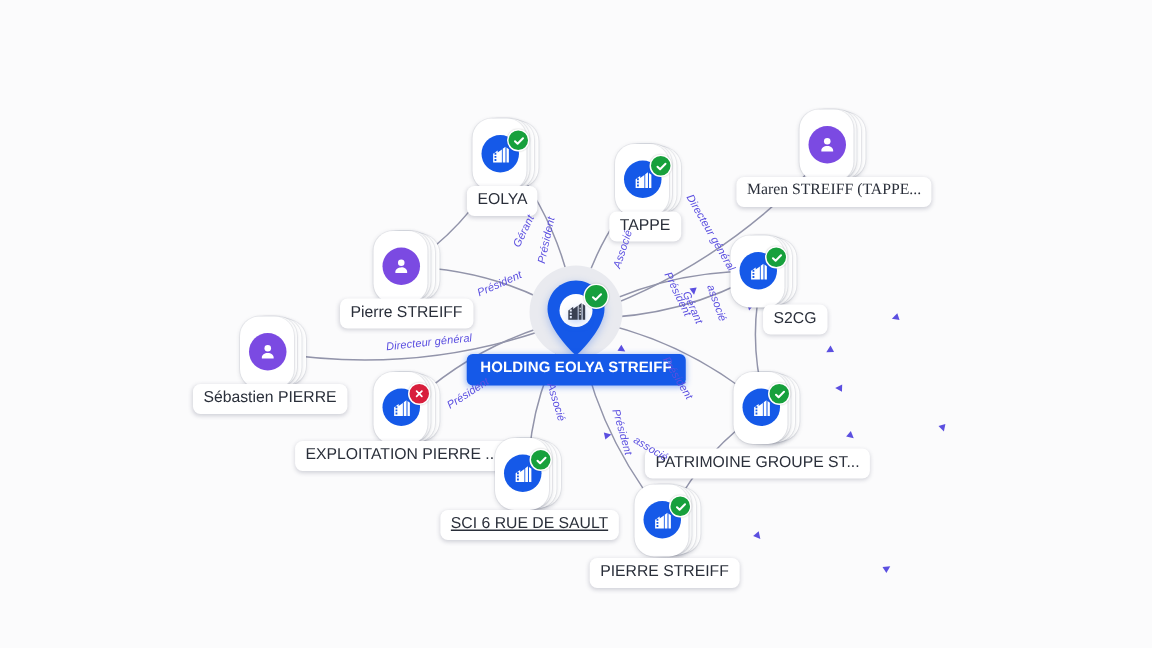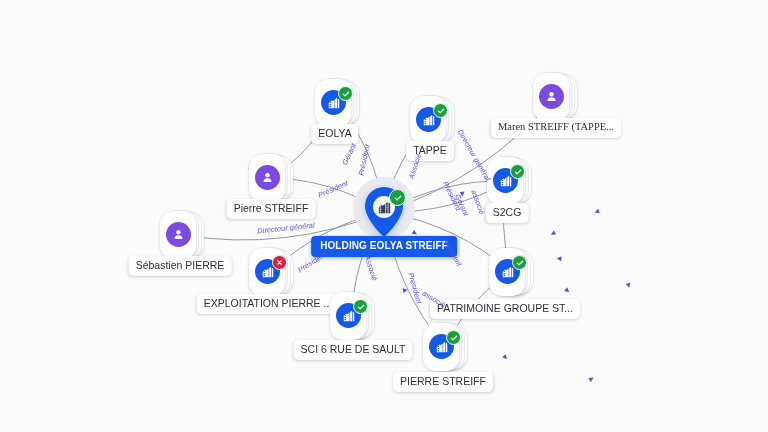--- a/index.html
+++ b/index.html
@@ -198,21 +198,21 @@
               </svg>
             </div>
             <div class="badge ok">
               <svg width="8" height="8" viewBox="0 0 12 12">
                 <path d="M2 6.2l2.6 2.6L10 3.3" stroke="#fff" stroke-width="2" fill="none" stroke-linecap="round" stroke-linejoin="round"></path>
               </svg>
             </div>
           </div>
         </div>
       </div>
-      <div class="chip" style="left: 507px; top: 203px;">S2CG</div>
+      <div class="chip" style="left: 530px; top: 203px;">S2CG</div>
       <div class="node" style="left: 271px; top: 178px;">
         <div class="stack">
           <div class="card c3"></div>
           <div class="card c2"></div>
           <div class="card c1"></div>
           <div class="card c0">
             <div class="avatar person">
               <svg width="15" height="15" viewBox="0 0 24 24" fill="#ffffff">
                 <circle cx="12" cy="8.3" r="3.5"></circle>
                 <path d="M12 13.2c-3.5 0-6.3 2.1-6.3 4.6v1.4h12.6v-1.4c0-2.5-2.8-4.6-6.3-4.6z"></path>
@@ -296,21 +296,21 @@
               </svg>
             </div>
             <div class="badge ok">
               <svg width="8" height="8" viewBox="0 0 12 12">
                 <path d="M2 6.2l2.6 2.6L10 3.3" stroke="#fff" stroke-width="2" fill="none" stroke-linecap="round" stroke-linejoin="round"></path>
               </svg>
             </div>
           </div>
         </div>
       </div>
-      <div class="chip" style="left: 353px; top: 340px;">SCI 6 RUE DE SAULT</div>
+      <div class="chip" style="left: 353px; top: 340px; text-decoration: underline;">SCI 6 RUE DE SAULT</div>
       <div class="node" style="left: 445px; top: 347px;">
         <div class="stack">
           <div class="card c3"></div>
           <div class="card c2"></div>
           <div class="card c1"></div>
           <div class="card c0">
             <div class="avatar company">
               <svg width="14" height="14" viewBox="0 0 24 24" fill="#ffffff">
                 <path d="M3 21V11.2L8.2 7.3V9.6L13 6.2V21H3zm1.6-1.6h2.1v-2.2H4.6v2.2zm0-3.6h2.1v-2.2H4.6v2.2zm0-3.6h2.1V10H4.6v2.2z"></path>
                 <path d="M14 21V5.5l3.1-2.3V21H14zm4.3 0V4.1L21 6.1V21h-2.7z"></path>

